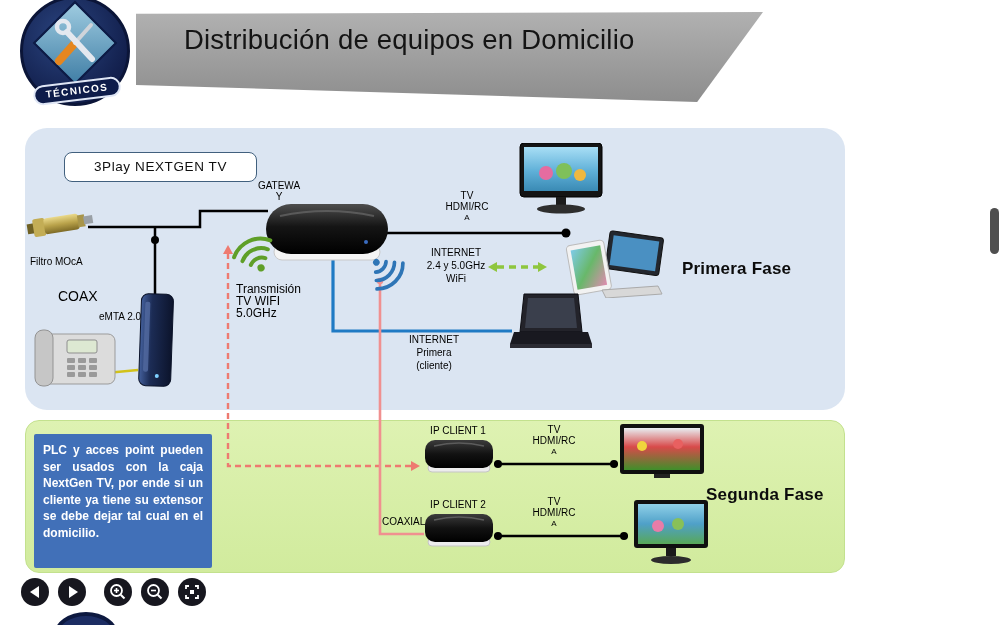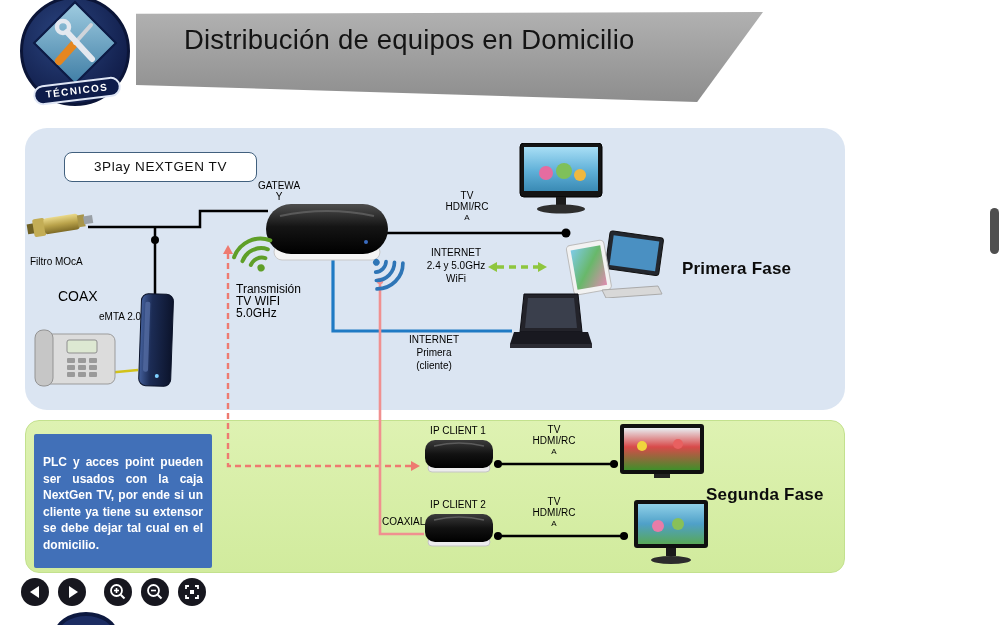--- a/index.html
+++ b/index.html
@@ -30,21 +30,21 @@
   .dev{position:absolute;z-index:3}
   .lbl{position:absolute;z-index:4;color:#000}
   .fs10{font-size:10px}.fs105{font-size:12px}.fs11{font-size:14px}
   .b{font-weight:normal}.ctr{text-align:center}
   .wrapany{overflow-wrap:anywhere;word-break:break-word}
   .fase{font-size:17px;font-weight:bold;color:#0c0c0c;letter-spacing:.2px}
   .planbox{position:absolute;left:64px;top:152px;width:193px;height:30px;background:#fff;
     border:1.5px solid #41607e;border-radius:8px;z-index:4;text-align:center;line-height:28px;
     font-size:13.5px;letter-spacing:.6px;color:#101010}
   .note{position:absolute;left:34px;top:434px;width:178px;height:134px;background:#4170b8;z-index:4;
-    color:#fff;font-size:12px;font-weight:bold;line-height:1.38;text-align:justify;padding:20px 9px;border-radius:2px}
+    color:#fff;font-size:12px;font-weight:bold;line-height:1.38;text-align:justify;padding:8px 9px;border-radius:2px}
   
   .toolbar{position:absolute;left:0;top:0;z-index:8}
   .navbtn{position:absolute;top:578px;width:28px;height:28px;border-radius:50%;background:#17171f;
     border:none;display:flex;align-items:center;justify-content:center;cursor:pointer;padding:0}
   .scrollthumb{position:absolute;left:990px;top:208px;width:9px;height:46px;background:#4f4f4f;
     border-radius:5px;z-index:8;cursor:pointer}
   .nextlogo{position:absolute;left:54px;top:612px;width:64px;height:46px;border-radius:50%;
     background:#1c2d63;border:4px solid #0d1940;z-index:7}
 </style>
 </head>

